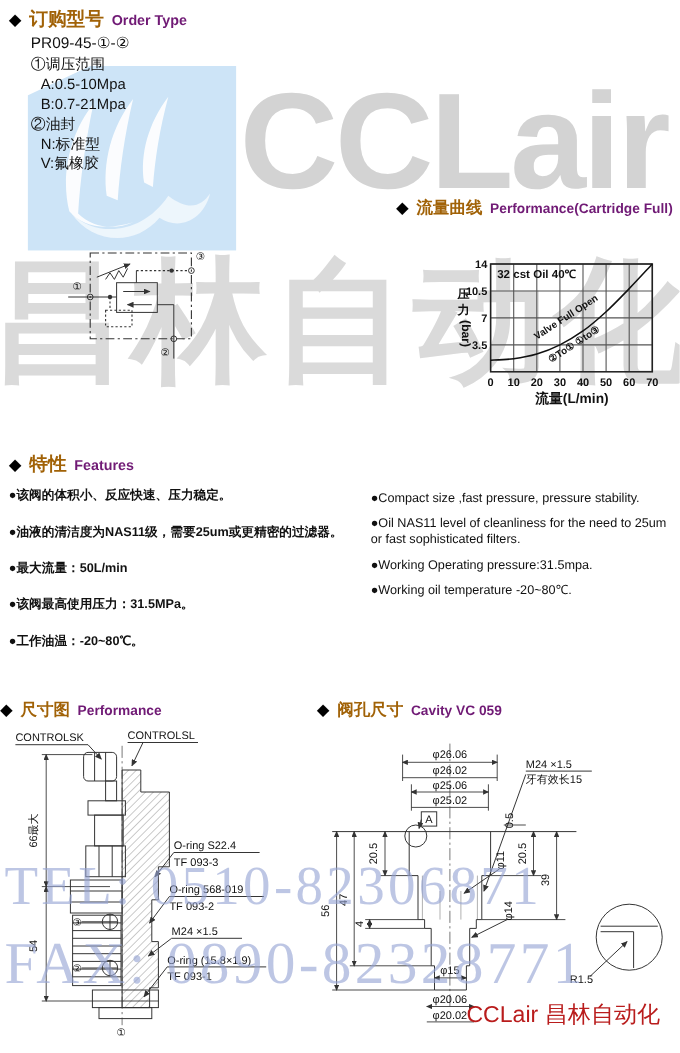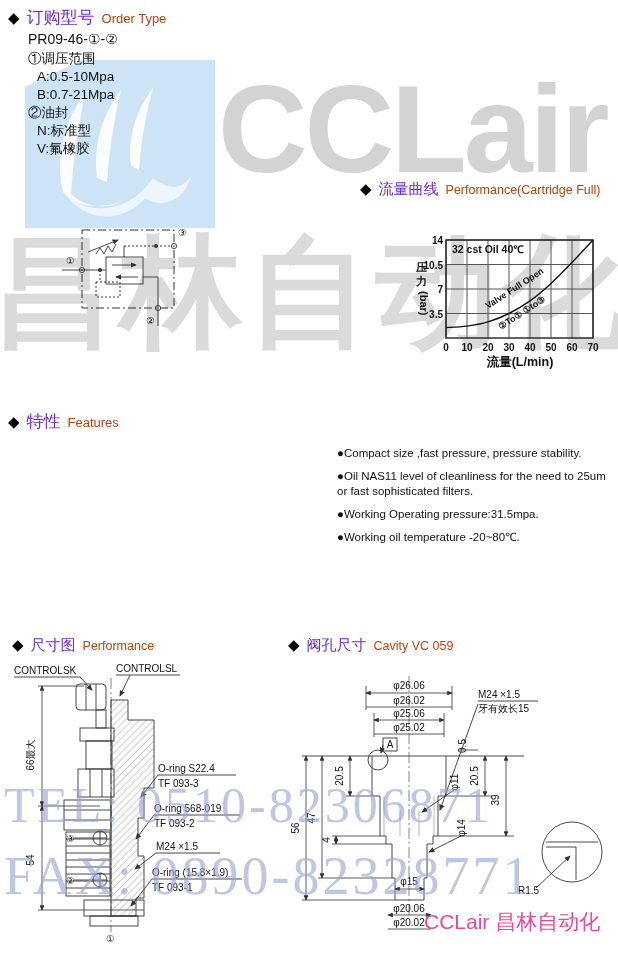--- a/index.html
+++ b/index.html
@@ -14,22 +14,22 @@
   .wm-tile{position:absolute;left:25px;top:60px;width:190px;height:168px;background:#cde4f7;
            z-index:0;clip-path:polygon(30% 0,100% 0,100% 100%,0 100%,0 16%);}
   .wm-tel{left:4px;top:776px;font-size:50px;letter-spacing:3px;z-index:6;
           font-family:Liberation Serif, serif;color:rgba(148,163,212,.62);}
   .wm-fax{left:4px;top:845px;font-size:54px;letter-spacing:3px;z-index:6;
           font-family:"Liberation Serif",serif;color:rgba(148,163,212,.62);}
   
   .hd{position:absolute;display:flex;align-items:baseline;gap:7px;z-index:3;}
   .hd .dia{font-size:15px;color:#000;}
   .hd .dia::before{content:"\25C6";}
-  .hd .cn{font-weight:normal;font-size:17px;color:#6d28d9;}
-  .hd .en{font-weight:normal;font-size:13px;color:#c2410c;}
+  .hd .cn{font-weight:bold;font-size:17px;color:#a16207;}
+  .hd .en{font-weight:bold;font-size:13px;color:#701a75;}
   .hd.small .cn{font-size:15px;} .hd.small .en{font-size:12.5px;}
   
   .order{position:absolute;left:28px;top:30px;z-index:3;font-size:13.5px;line-height:18px;}
   .order .model{font-size:14px;margin-bottom:2px;}
   .order .ind{padding-left:9px;}
   
   .feat{position:absolute;z-index:3;list-style:none;margin:0;padding:0;}
   .feat-cn{left:8px;top:443px;width:326px;font-size:11.5px;font-weight:bold;}
   .feat-cn li{margin-bottom:18px;white-space:nowrap;}
   .feat-en{left:337px;top:446px;width:280px;font-size:11.5px;}
@@ -42,21 +42,21 @@
   .clabel{font-size:9px;font-weight:bold;}
   .xlab{font-size:12.5px;font-weight:bold;}
   .ylab{font-size:11px;font-weight:bold;}
   .thin{stroke:#333;stroke-width:.9;fill:none;}
   .dim{stroke:#333;stroke-width:.8;fill:none;}
   .cl{stroke:#666;stroke-width:.8;stroke-dasharray:11 3 2 3;fill:none;}
   .dash{stroke:#333;stroke-width:1;stroke-dasharray:8 3 2 3;fill:none;}
   .dot{stroke:#333;stroke-width:1;stroke-dasharray:2 2;fill:none;}
   .lbl9{font-size:9.5px;}
   
-  .footer-brand{position:absolute;left:424px;top:908px;font-size:21px;color:#ec4899;z-index:6;}
+  .footer-brand{position:absolute;left:424px;top:908px;font-size:21px;color:#b91c1c;z-index:6;}
 </style>
 </head>
 <body>
 
 <div class="page">
 
   <div class="wm-tile">
     <svg width="190" height="168" viewBox="0 0 190 168" style="position:static">
       <g fill="#ffffff" opacity="0.92">
         <path d="M38,132 C30,100 38,62 60,34 C52,72 48,104 46,134 C58,146 78,150 96,142 C70,150 50,146 38,132 Z"></path>
@@ -70,21 +70,21 @@
   <div class="wm wm-cn">昌林自动化</div>
   <div class="wm wm-tel">TEL: 0510-82306871</div>
   <div class="wm wm-fax">FAX: 0890-82328771</div>
 
   <div class="hd" style="left:8px;top:6px;">
     <span class="dia"></span>
     <span class="cn">订购型号</span>
     <span class="en">Order Type</span>
   </div>
   <div class="order">
-    <div class="model">PR09-46-①-②</div>
+    <div class="model">PR09-45-①-②</div>
     <div>①调压范围</div>
     <div class="ind">A:0.5-10Mpa</div>
     <div class="ind">B:0.7-21Mpa</div>
     <div>②油封</div>
     <div class="ind">N:标准型</div>
     <div class="ind">V:氟橡胶</div>
   </div>
 
   <svg style="left:58px;top:222px;" width="150" height="122" viewBox="0 0 150 122">
     <defs>
@@ -161,28 +161,35 @@
       <text x="14" y="66" class="ylab">压</text>
       <text x="14" y="80" class="ylab">力</text>
       <text x="18" y="86" class="ylab" transform="rotate(90 18 86)">(bar)</text>
     </svg>
 
   <div class="hd" style="left:8px;top:410px;">
     <span class="dia"></span>
     <span class="cn">特性</span>
     <span class="en">Features</span>
   </div>
+  <ul class="feat feat-cn">
+    <li>●该阀的体积小、反应快速、压力稳定。</li>
+    <li>●油液的清洁度为NAS11级，需要25um或更精密的过滤器。</li>
+    <li>●最大流量：50L/min</li>
+    <li>●该阀最高使用压力：31.5MPa。</li>
+    <li>●工作油温：-20~80℃。</li>
+  </ul>
   <ul class="feat feat-en">
     <li>●Compact size ,fast pressure, pressure stability.</li>
     <li>●Oil NAS11 level of cleanliness for the need to 25um or fast sophisticated filters.</li>
     <li>●Working  Operating pressure:31.5mpa.</li>
     <li>●Working oil temperature -20~80℃.</li>
   </ul>
 
-  <div class="hd small" style="left:12px;top:636px;">
+  <div class="hd small" style="left:0;top:636px;">
     <span class="dia"></span>
     <span class="cn">尺寸图</span>
     <span class="en">Performance</span>
   </div>
 
   <div class="hd small" style="left:288px;top:636px;">
     <span class="dia"></span>
     <span class="cn">阀孔尺寸</span>
     <span class="en">Cavity VC 059</span>
   </div>

